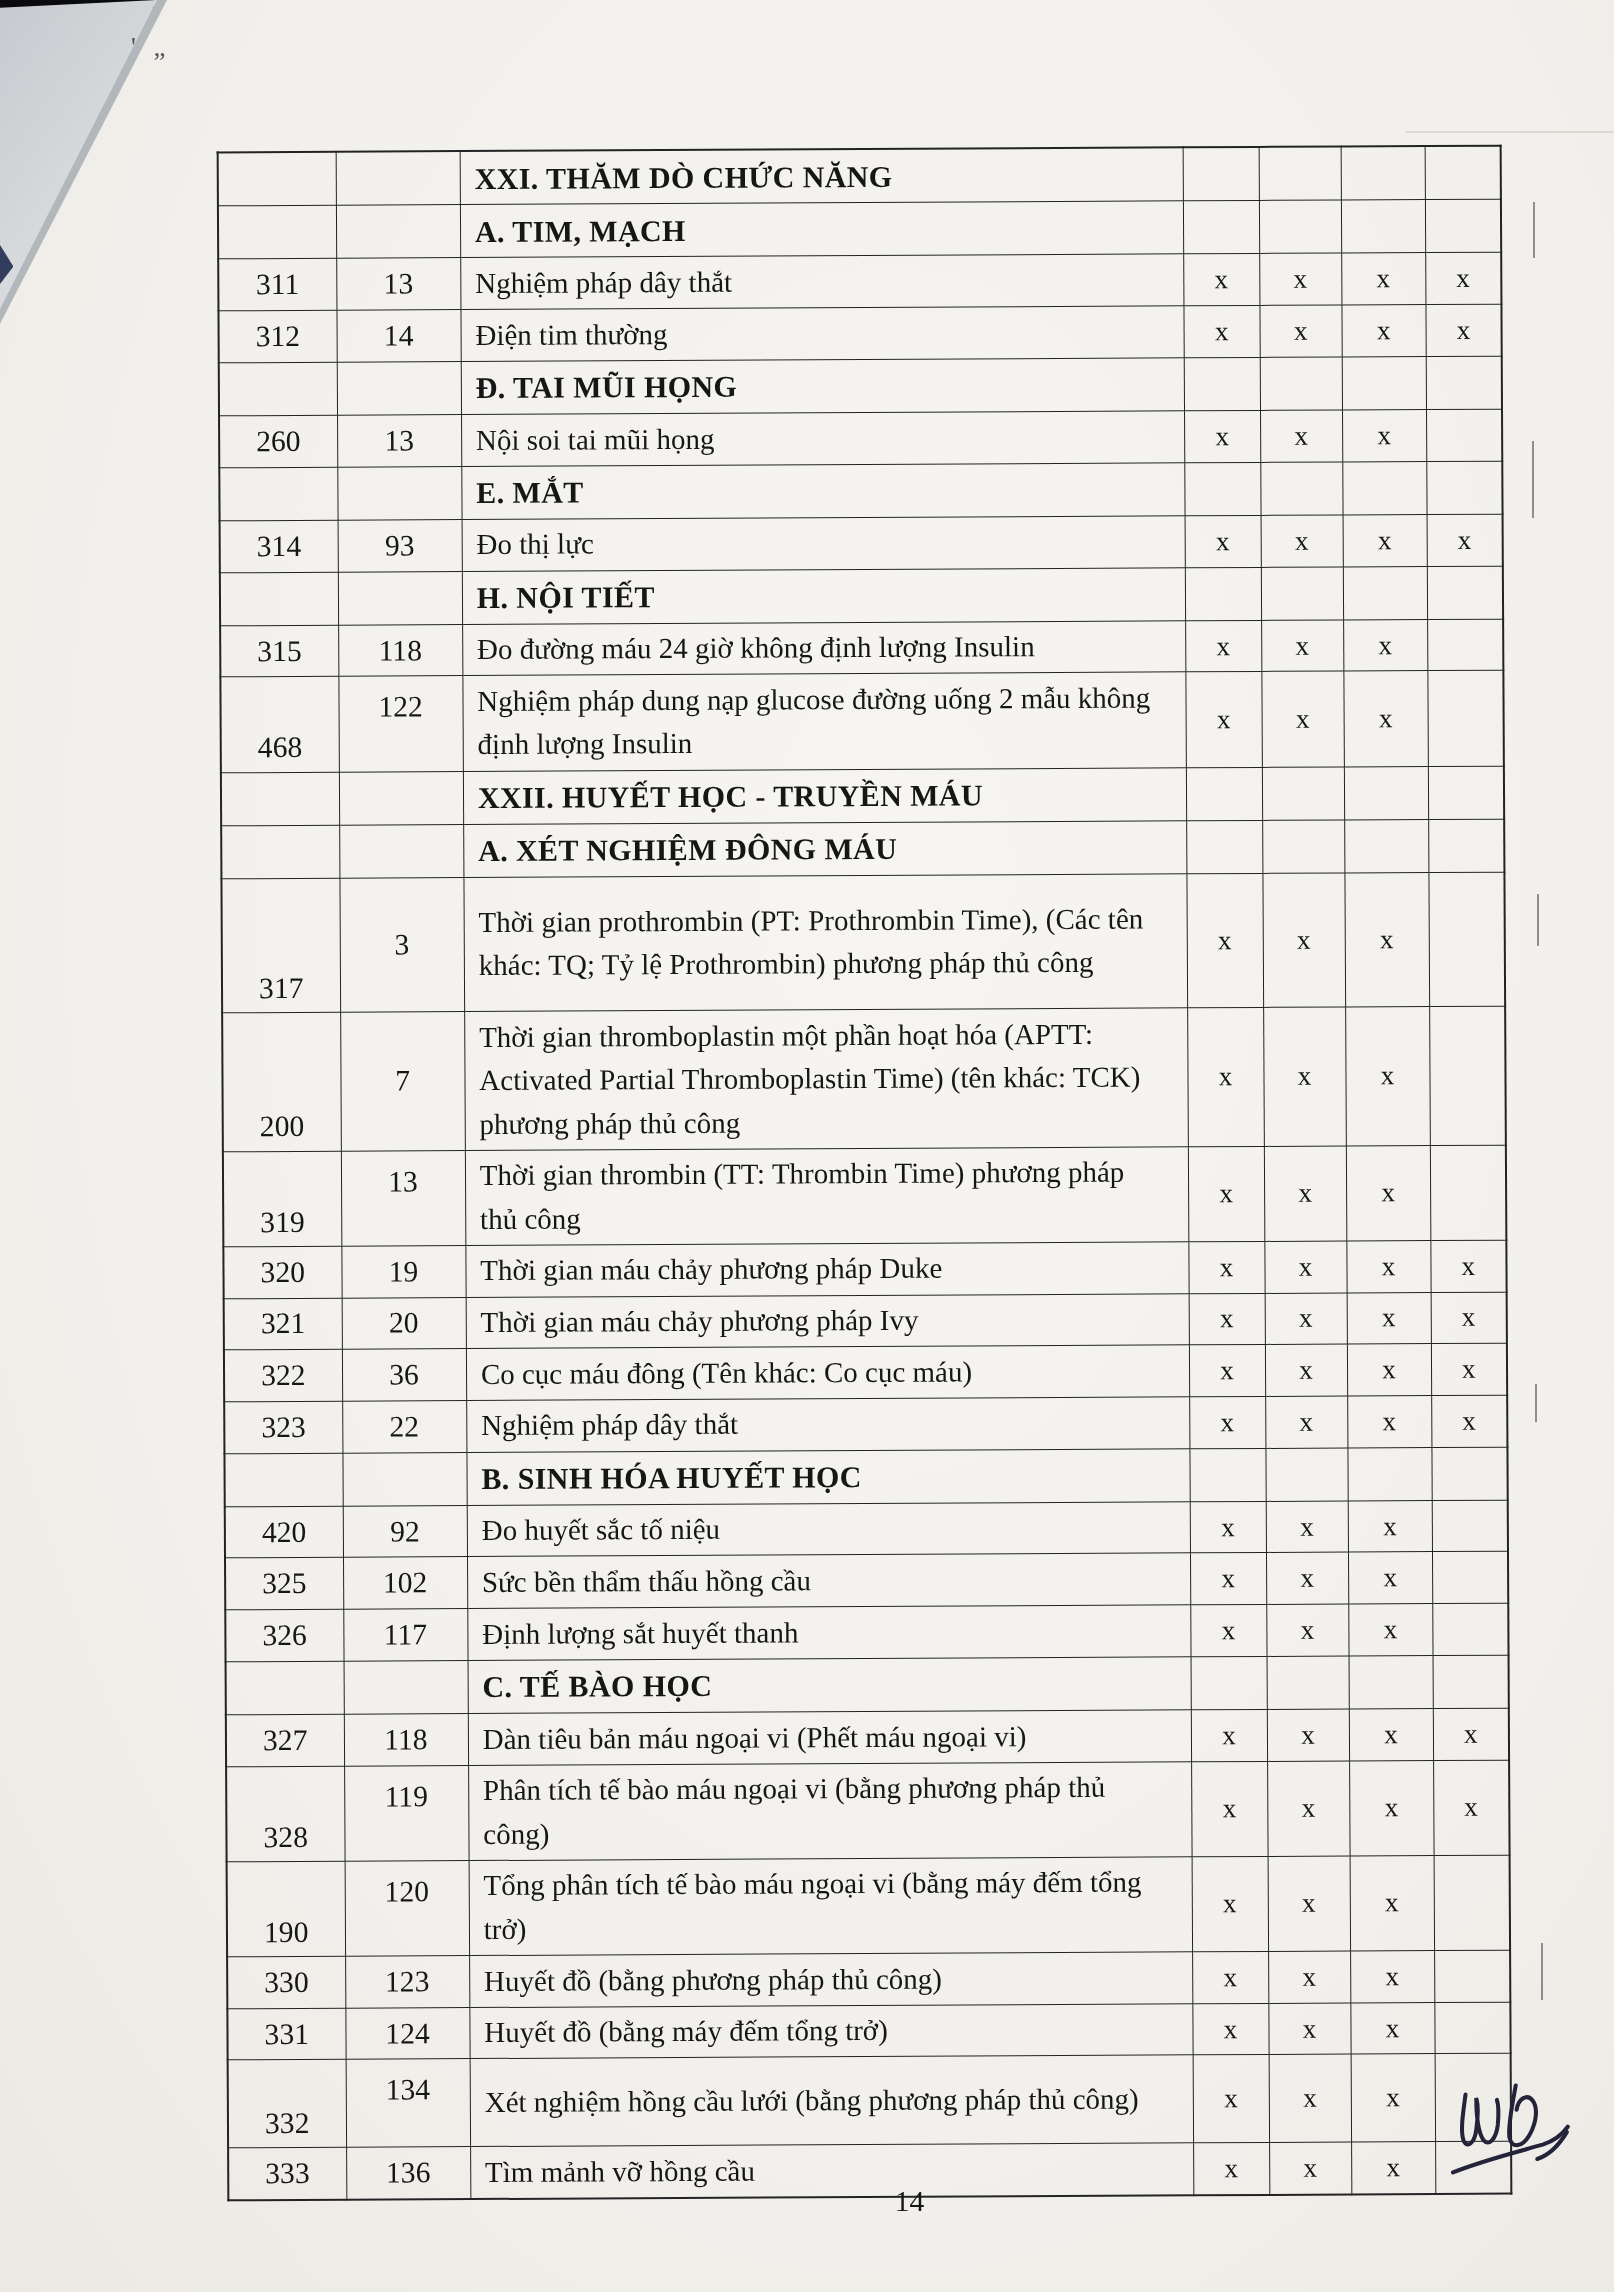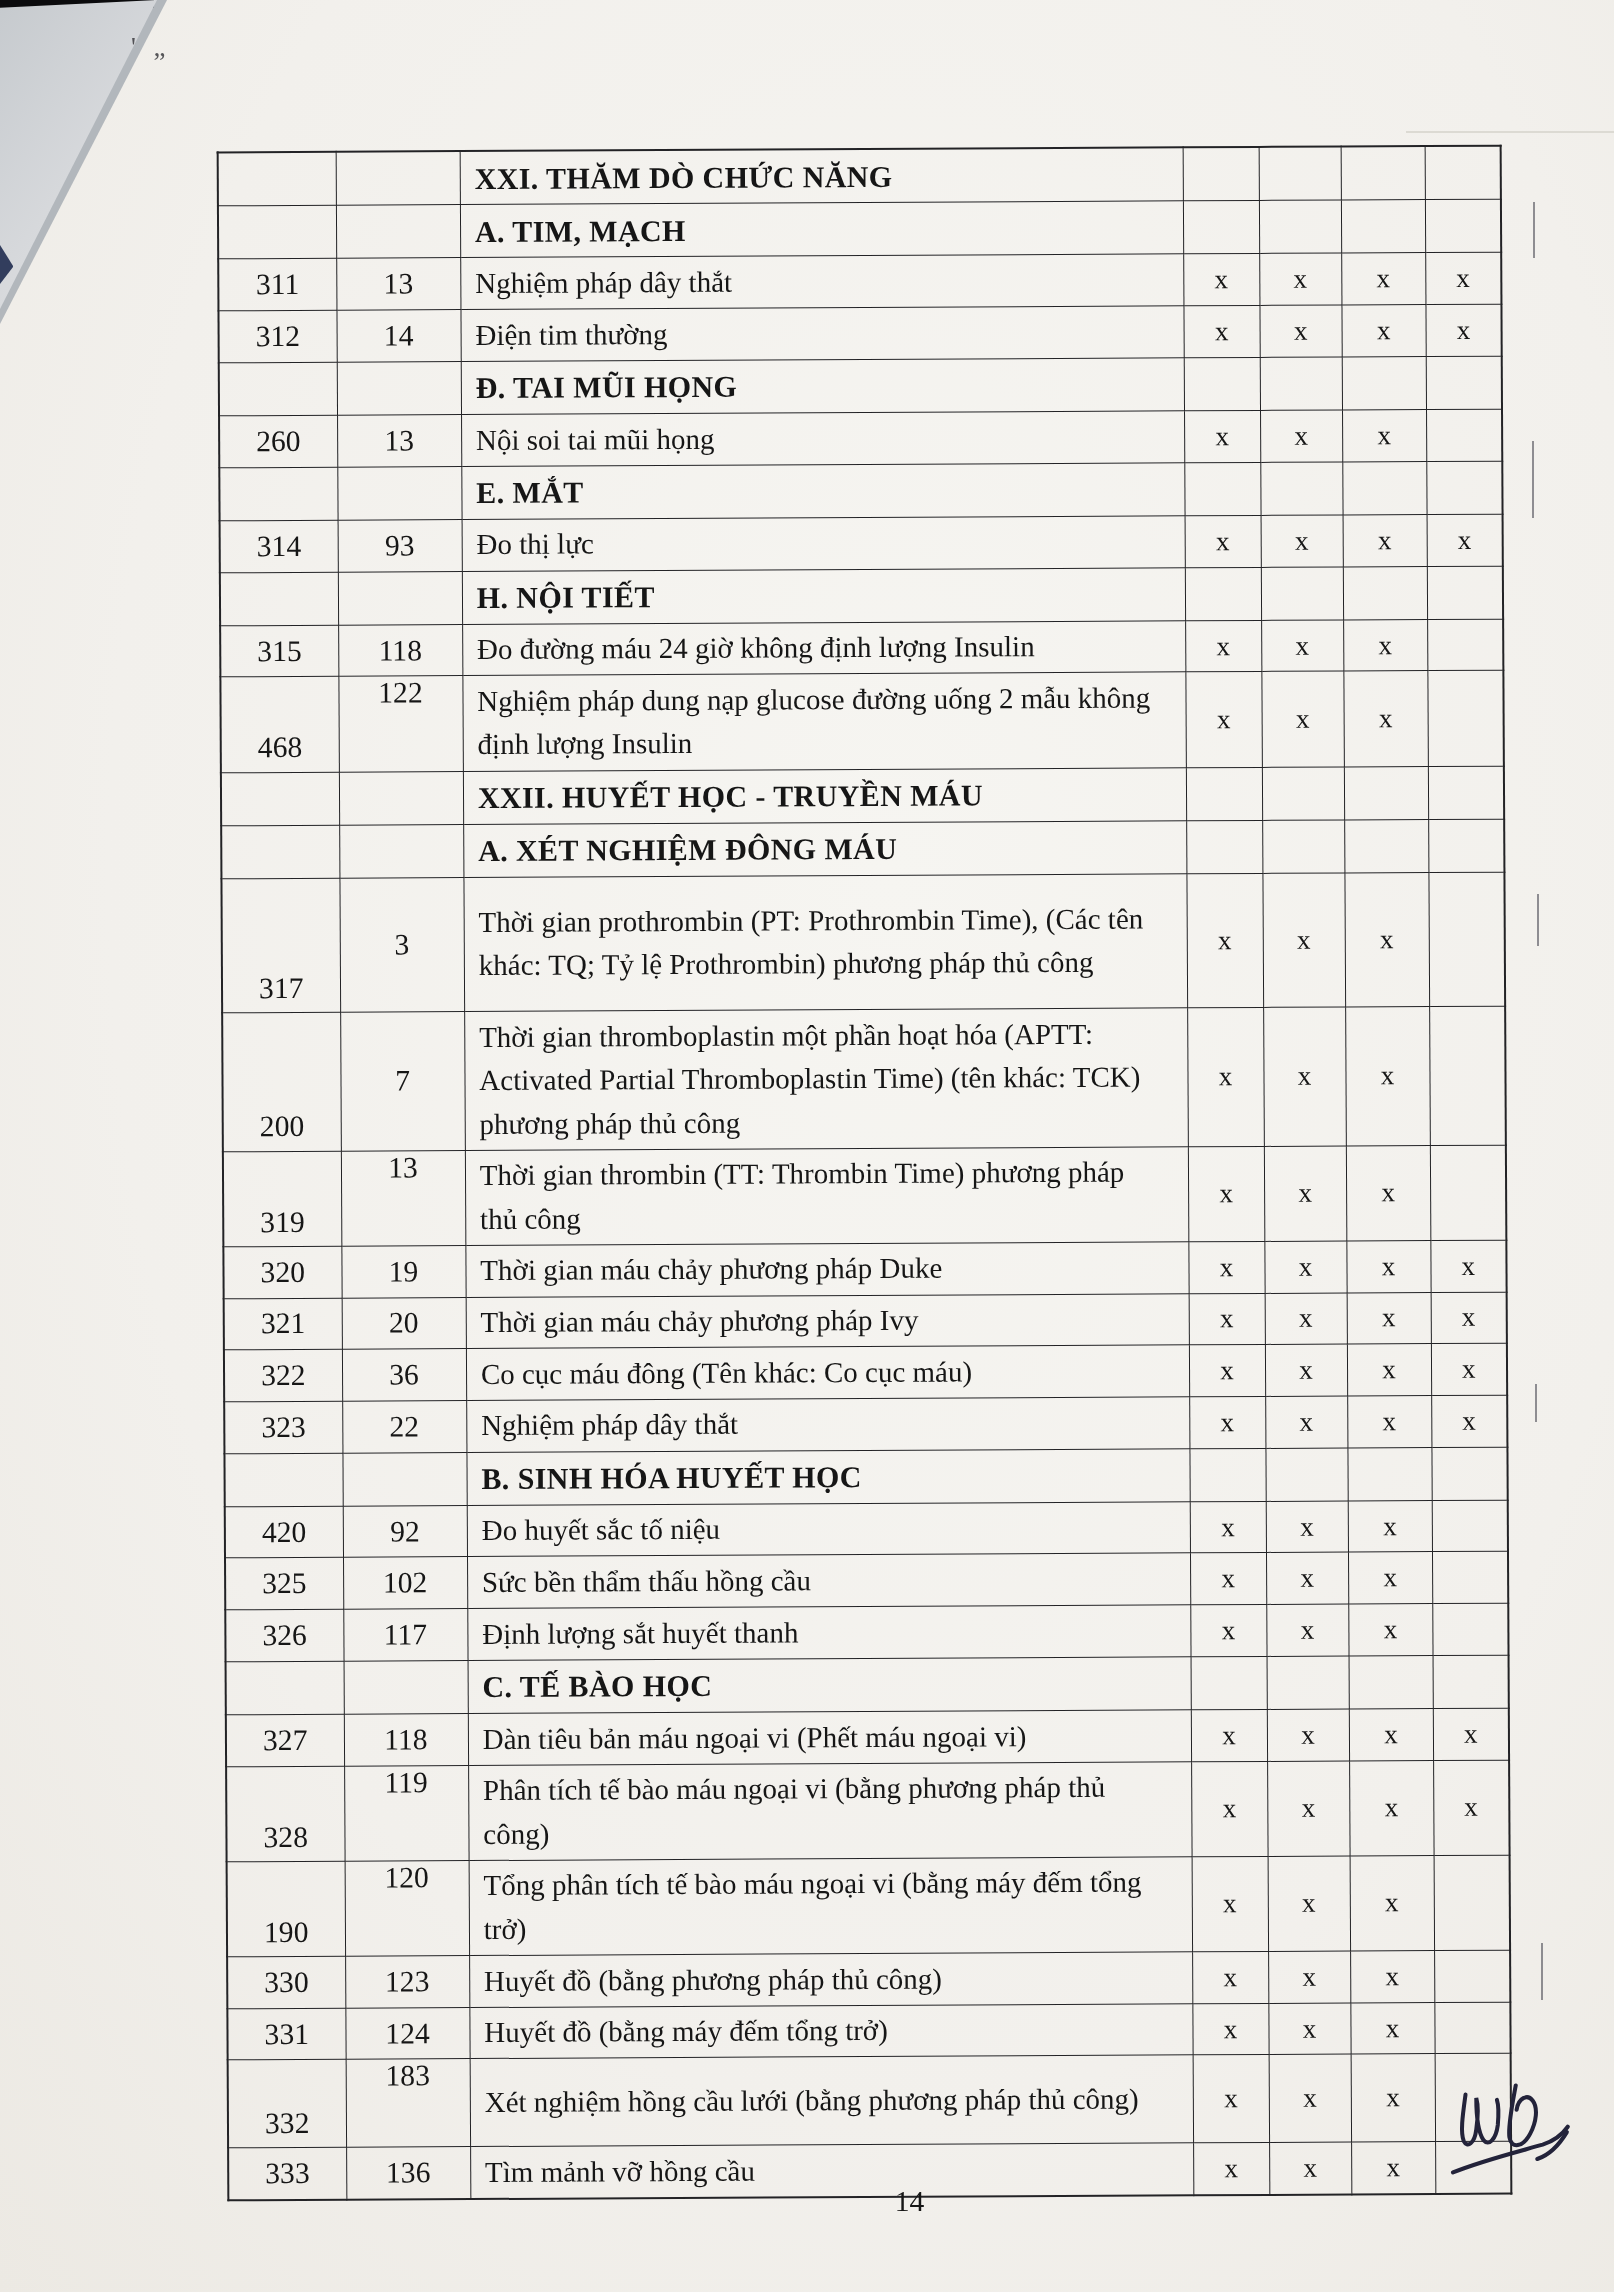--- a/index.html
+++ b/index.html
@@ -28,21 +28,21 @@
   }
   table.doc, table.doc td{border:1.8px solid #232326;}
   table.doc{border-width:2.7px;}
   td{vertical-align:middle;background:transparent;}
   td.c-stt,td.c-code{text-align:center;font-size:29.6px;}
   td.c-name{font-size:29px;line-height:1.5;padding:3.6px 30px 3.6px 14.3px;}
   tr.section td.c-name{font-weight:bold;font-size:30px;letter-spacing:0.4px;}
   td.c-x{text-align:center;font-size:27px;}
   tr.r1{height:48px;} tr.r2{height:88px;} tr.r3{height:134px;}
   tr.r2 td.c-stt, tr.r3 td.c-stt{vertical-align:bottom;padding-bottom:7.2px;}
-  tr.r2 td.c-code{vertical-align:top;padding-top:0;}
+  tr.r2 td.c-code{vertical-align:top;padding-top:14px;}
   .page-number{position:absolute;left:878px;top:2185px;width:63px;text-align:center;font-size:29.6px;}
   .signature{position:absolute;left:1444px;top:2080px;}
 </style>
 </head>
 <body>
 
 <div class="top-strip"></div>
 <div class="fold-edge"></div>
 <div class="fold"></div>
 <div class="navy-tip"></div>
@@ -331,21 +331,21 @@
         <td class="c-stt">331</td>
         <td class="c-code">124</td>
         <td class="c-name">Huyết đồ (bằng máy đếm tổng trở)</td>
         <td class="c-x">x</td>
         <td class="c-x">x</td>
         <td class="c-x">x</td>
         <td class="c-x"></td>
       </tr>
       <tr class="r2">
         <td class="c-stt">332</td>
-        <td class="c-code">183</td>
+        <td class="c-code">134</td>
         <td class="c-name">Xét nghiệm hồng cầu lưới (bằng phương pháp thủ công)</td>
         <td class="c-x">x</td>
         <td class="c-x">x</td>
         <td class="c-x">x</td>
         <td class="c-x"></td>
       </tr>
       <tr class="r1">
         <td class="c-stt">333</td>
         <td class="c-code">136</td>
         <td class="c-name">Tìm mảnh vỡ hồng cầu</td>

